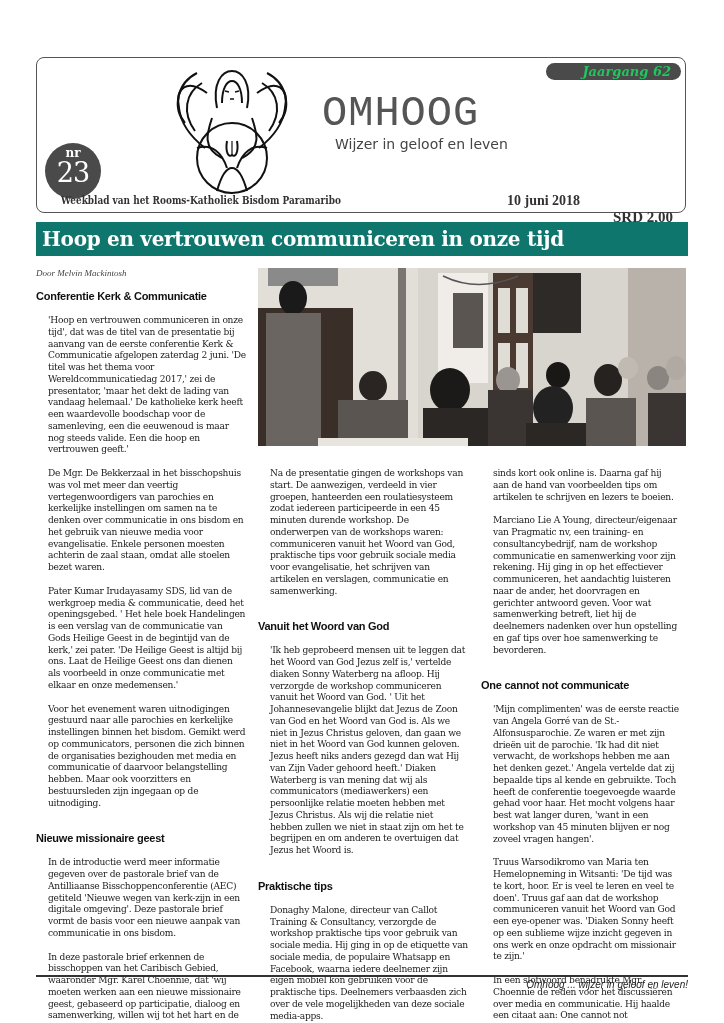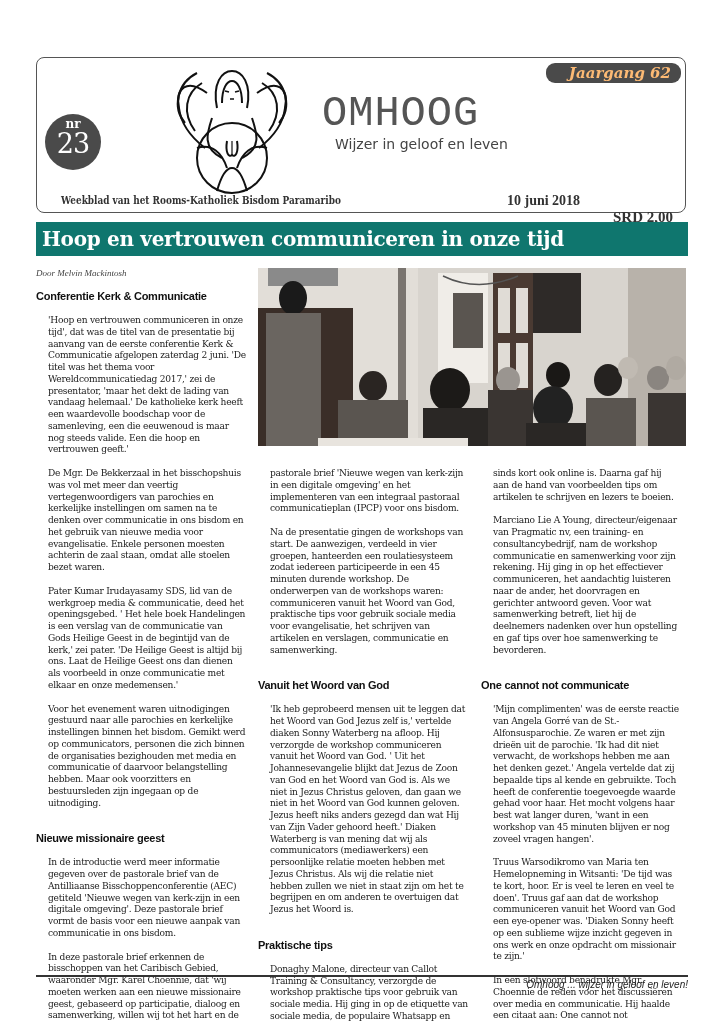--- a/index.html
+++ b/index.html
@@ -1,19 +1,19 @@
 <!DOCTYPE html>
 <html><head>
 <meta charset="utf-8">
 <style>
   html, body { margin: 0; padding: 0; background: #ffffff; }
   body { width: 724px; height: 1023px; position: relative; overflow: hidden; font-family: "DejaVu Serif", serif; color: #1a1a1a; }
   .masthead { position: absolute; left: 36px; top: 57px; width: 650px; height: 156px; border: 1.5px solid #555; border-radius: 8px; box-sizing: border-box; }
-  .volume-badge { position: absolute; right: 4px; top: 5px; background: #4a4a4a; color: #fdba74; border-radius: 9px; padding: 1px 10px; font-family: "DejaVu Serif", serif; font-weight: bold; font-style: italic; font-size: 15px; width: 115px; text-align: right; }
-  .issue-circle { position: absolute; left: 8px; top: 56px; width: 56px; height: 56px; border-radius: 50%; background: #4a4a4a; color: #fff; text-align: center; }
+  .volume-badge { position: absolute; right: 4px; top: 5px; background: #4a4a4a; color: #22c55e; border-radius: 9px; padding: 1px 10px; font-family: "DejaVu Serif", serif; font-weight: bold; font-style: italic; font-size: 13px; width: 115px; text-align: right; }
+  .issue-circle { position: absolute; left: 8px; top: 85px; width: 56px; height: 56px; border-radius: 50%; background: #4a4a4a; color: #fff; text-align: center; }
   .issue-nr { display: block; font-size: 12px; font-weight: bold; margin-top: 4px; line-height: 12px; font-family: "DejaVu Serif", serif; }
   .issue-num { display: block; font-size: 27px; font-weight: normal; line-height: 28px; font-family: "DejaVu Serif", serif; letter-spacing: -1px; }
   .logo { position: absolute; left: 130px; top: 5px; width: 130px; height: 135px; }
   .brand { position: absolute; left: 285px; top: 36px; font-family: Liberation Mono, monospace; font-size: 42px; color: #555; letter-spacing: 1px; line-height: 40px; }
   .tagline { position: absolute; left: 298px; top: 78px; font-family: "DejaVu Sans", sans-serif; font-size: 14px; color: #444; }
   .subtitle { position: absolute; left: 24px; top: 136px; font-family: "DejaVu Serif", serif; font-weight: bold; font-size: 10.5px; color: #333; transform: scaleX(0.85); transform-origin: left; }
   .date { position: absolute; left: 470px; top: 135px; font-family: "Liberation Serif", serif; font-weight: bold; font-size: 14px; color: #333; }
   .price { position: absolute; right: 12px; top: 135px; font-family: "Liberation Serif", serif; font-weight: bold; font-size: 15px; color: #333; margin-top: 16px; }
   .headline-bar { position: absolute; left: 36px; top: 222px; width: 652px; height: 34px; background: #0f766e; color: #fff; box-sizing: border-box; padding-left: 6px; font-family: "DejaVu Serif", serif; font-size: 20px; font-weight: bold; line-height: 34px; letter-spacing: -0.3px; }
   .byline { position: absolute; left: 36px; top: 268px; font-family: "Liberation Serif", serif; font-style: italic; font-size: 9px; color: #444; }
@@ -117,21 +117,20 @@
     <rect x="328" y="130" width="50" height="48" fill="#5a5550"></rect>
     <ellipse cx="370" cy="100" rx="10" ry="11" fill="#c0bab2"></ellipse>
     <ellipse cx="400" cy="110" rx="11" ry="12" fill="#8a8580"></ellipse>
     <ellipse cx="418" cy="100" rx="10" ry="12" fill="#b0aaa2"></ellipse>
     <rect x="390" y="125" width="38" height="53" fill="#3a3532"></rect>
     <rect x="60" y="170" width="150" height="8" fill="#e8e4de"></rect>
   </svg>
 </div>
 
 <div class="col col2">
-  <p>pastorale brief 'Nieuwe wegen van kerk-zijn in een digitale omgeving' en het implementeren van een integraal pastoraal communicatieplan (IPCP) voor ons bisdom.</p>
   <p>Na de presentatie gingen de workshops van start. De aanwezigen, verdeeld in vier groepen, hanteerden een roulatiesysteem zodat iedereen participeerde in een 45 minuten durende workshop. De onderwerpen van de workshops waren: communiceren vanuit het Woord van God, praktische tips voor gebruik sociale media voor evangelisatie, het schrijven van artikelen en verslagen, communicatie en samenwerking.</p>
   <div class="gap"></div>
   <h3>Vanuit het Woord van God</h3>
   <p>'Ik heb geprobeerd mensen uit te leggen dat het Woord van God Jezus zelf is,' vertelde diaken Sonny Waterberg na afloop. Hij verzorgde de workshop communiceren vanuit het Woord van God. ' Uit het Johannesevangelie blijkt dat Jezus de Zoon van God en het Woord van God is. Als we niet in Jezus Christus geloven, dan gaan we niet in het Woord van God kunnen geloven. Jezus heeft niks anders gezegd dan wat Hij van Zijn Vader gehoord heeft.' Diaken Waterberg is van mening dat wij als communicators (mediawerkers) een persoonlijke relatie moeten hebben met Jezus Christus. Als wij die relatie niet hebben zullen we niet in staat zijn om het te begrijpen en om anderen te overtuigen dat Jezus het Woord is.</p>
   <div class="gap"></div>
   <h3>Praktische tips</h3>
   <p>Donaghy Malone, directeur van Callot Training &amp; Consultancy, verzorgde de workshop praktische tips voor gebruik van sociale media. Hij ging in op de etiquette van sociale media, de populaire Whatsapp en Facebook, waarna iedere deelnemer zijn eigen mobiel kon gebruiken voor de praktische tips. Deelnemers verbaasden zich over de vele mogelijkheden van deze sociale media-apps.</p>
   <p>In de workshop praktische tips voor het schrijven van artikelen ging Paul Tjon Kiem Sang, hoofdredacteur van Omhoog, allereerst in op het samenstellen van het weekblad van het r.-k. Bisdom Paramaribo, dat nu zijn 62e jaargang beleeft en</p>
 </div>
 

